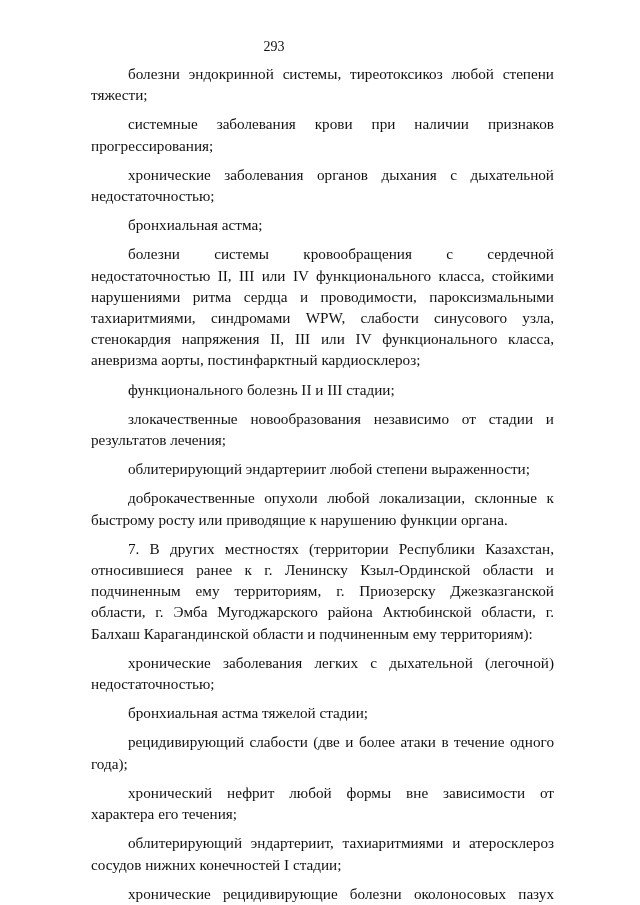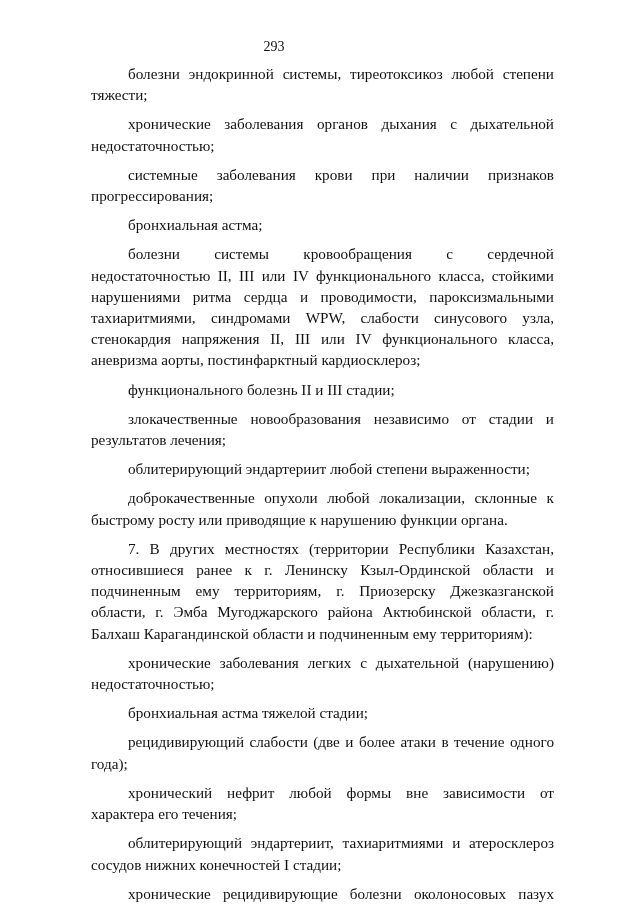--- a/index.html
+++ b/index.html
@@ -15,28 +15,28 @@
   }
   p { margin: 8px; text-indent: 37px; text-align: justify; }
 </style>
 </head>
 <body>
 
 <div class="page-number">293</div>
 
 <div class="page">
   <p>болезни эндокринной системы, тиреотоксикоз любой степени тяжести;</p>
+  <p>системные заболевания крови при наличии признаков прогрессирования;</p>
   <p>хронические заболевания органов дыхания с дыхательной недостаточностью;</p>
-  <p>системные заболевания крови при наличии признаков прогрессирования;</p>
   <p>бронхиальная астма;</p>
   <p>болезни системы кровообращения с сердечной недостаточностью II, III или IV функционального класса, стойкими нарушениями ритма сердца и проводимости, пароксизмальными тахиаритмиями, синдромами WPW, слабости синусового узла, стенокардия напряжения II, III или IV функционального класса, аневризма аорты, постинфарктный кардиосклероз;</p>
   <p>функционального  болезнь II и III стадии;</p>
   <p>злокачественные новообразования независимо от стадии и результатов лечения;</p>
   <p>облитерирующий эндартериит любой степени выраженности;</p>
   <p>доброкачественные опухоли любой локализации, склонные к быстрому росту или приводящие к нарушению функции органа.</p>
   <p>7. В других местностях (территории Республики Казахстан, относившиеся ранее к г. Ленинску Кзыл-Ординской области и подчиненным ему территориям, г. Приозерску Джезказганской области, г. Эмба Мугоджарского района Актюбинской области, г. Балхаш Карагандинской области и подчиненным ему территориям):</p>
-  <p>хронические заболевания легких с дыхательной (нарушению) недостаточностью;</p>
+  <p>хронические заболевания легких с дыхательной (легочной) недостаточностью;</p>
   <p>бронхиальная астма тяжелой стадии;</p>
   <p>рецидивирующий слабости (две и более атаки в течение одного года);</p>
   <p>хронический нефрит любой формы вне зависимости от характера его течения;</p>
   <p>облитерирующий эндартериит, тахиаритмиями и атеросклероз сосудов нижних конечностей I стадии;</p>
   <p>хронические рецидивирующие болезни околоносовых пазух (полипозные или гнойные) при наличии околоносовых полипов, хронического гнойного воспаления среднего уха или резко выраженной дистрофии слизистой верхних дыхательных путей с частыми обострениями и при безуспешности стационарного лечения;</p>
 </div>
 
 </body></html>

